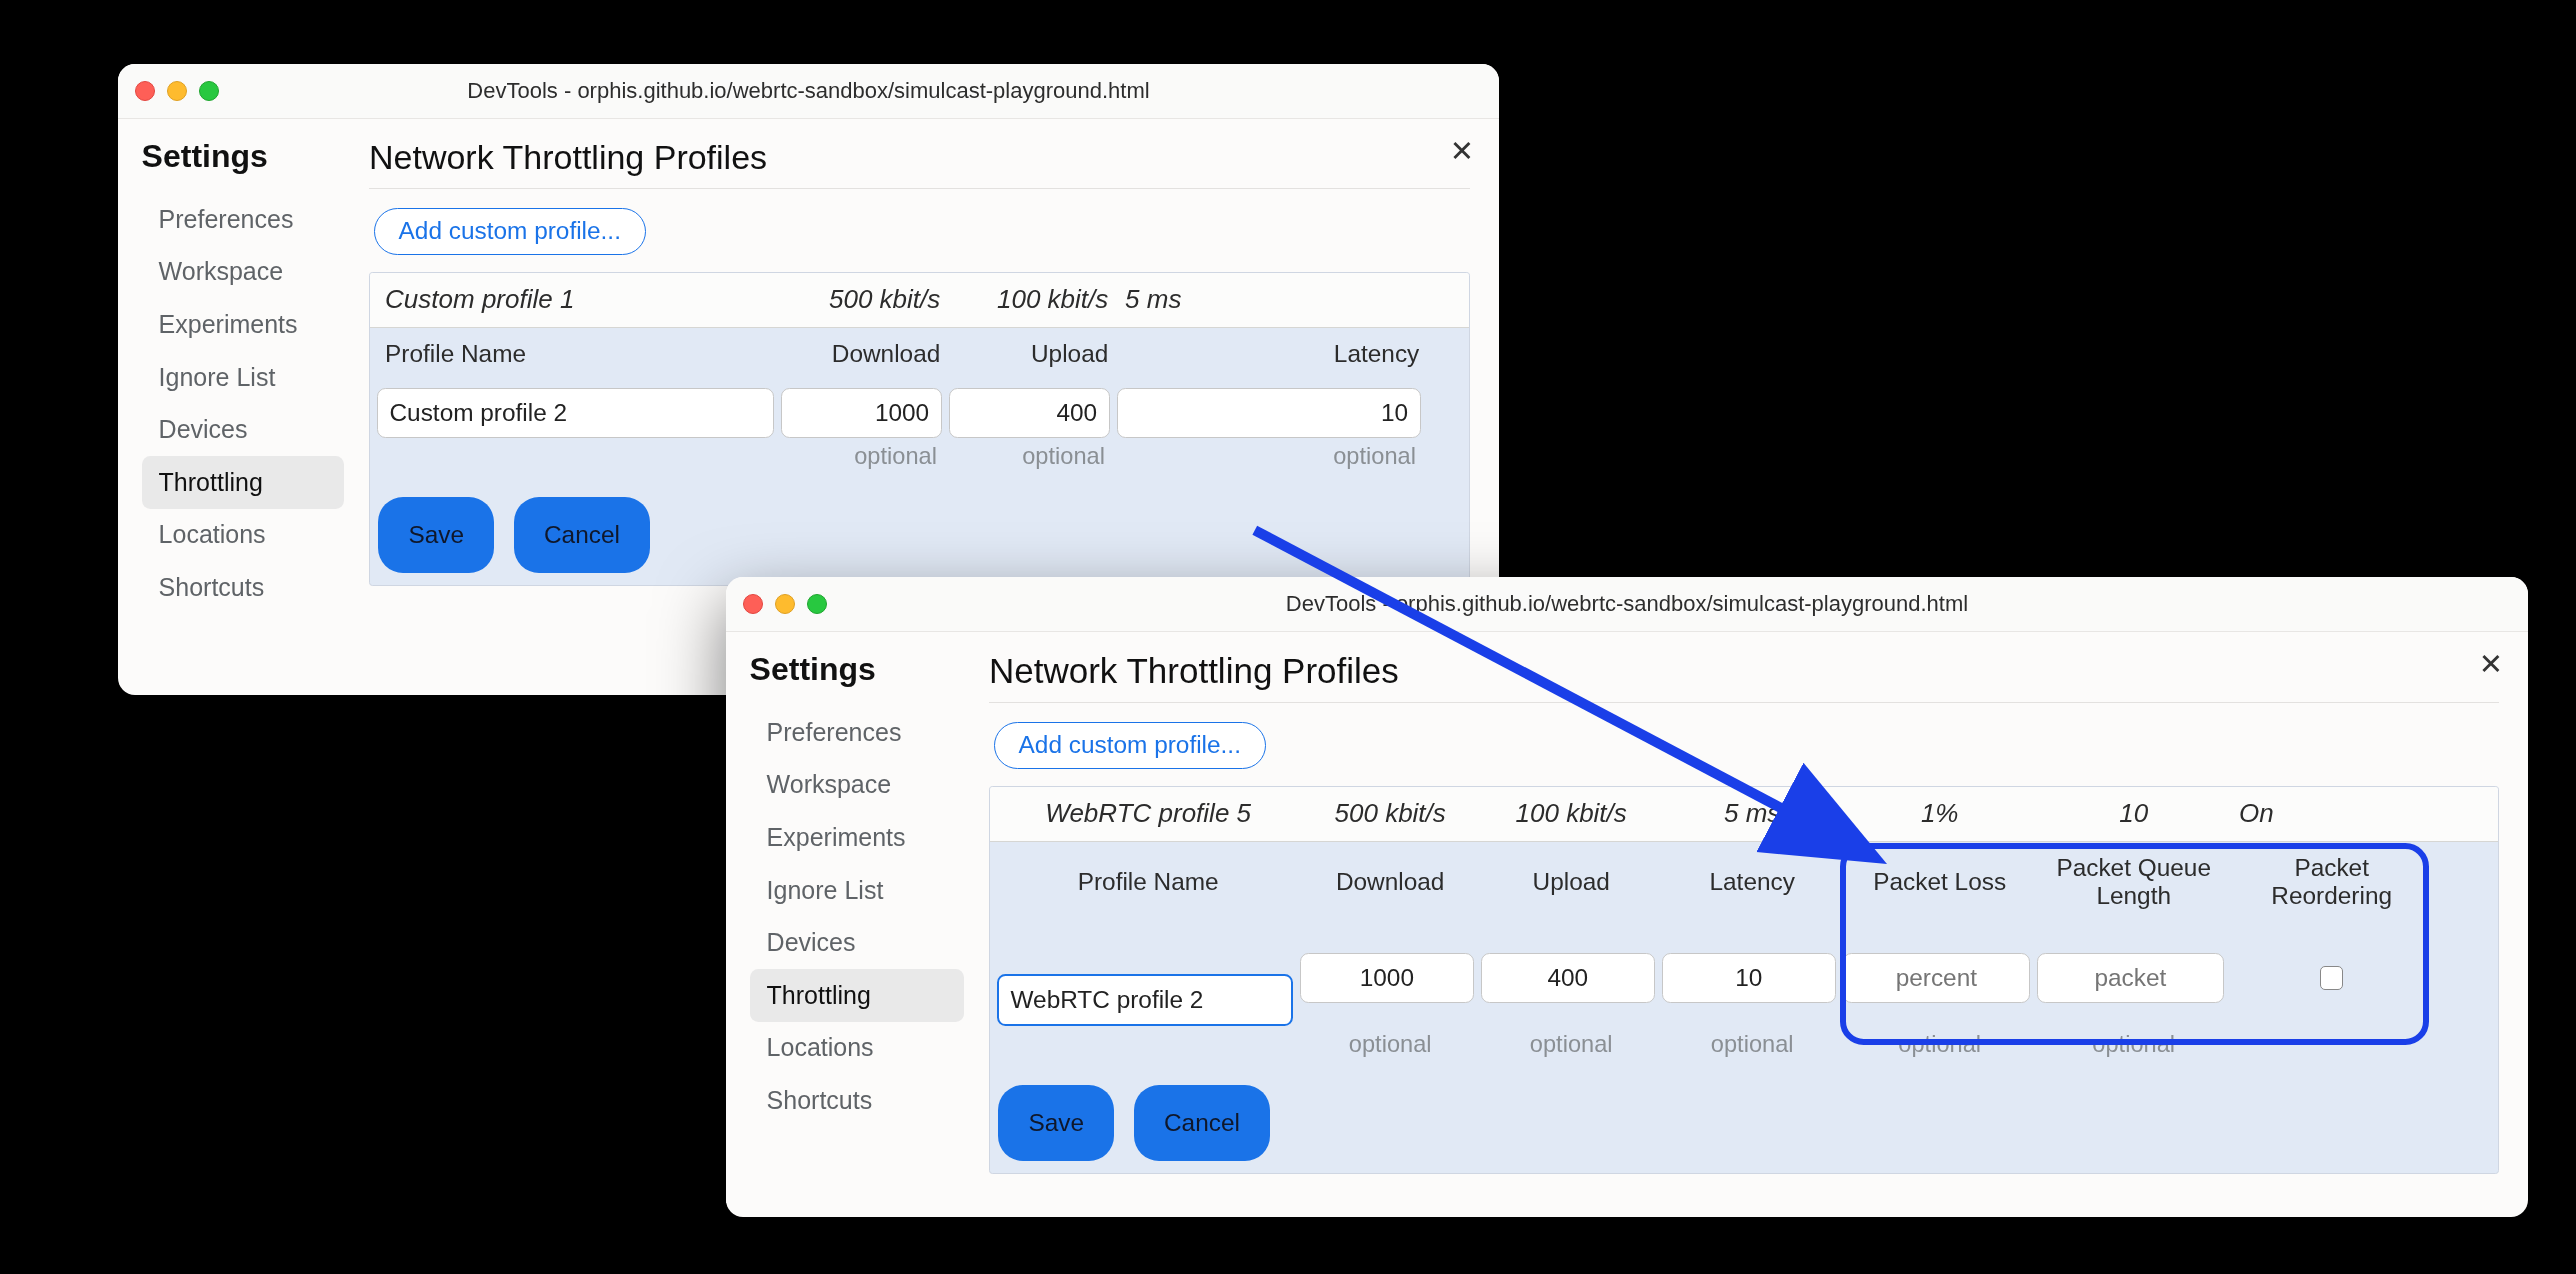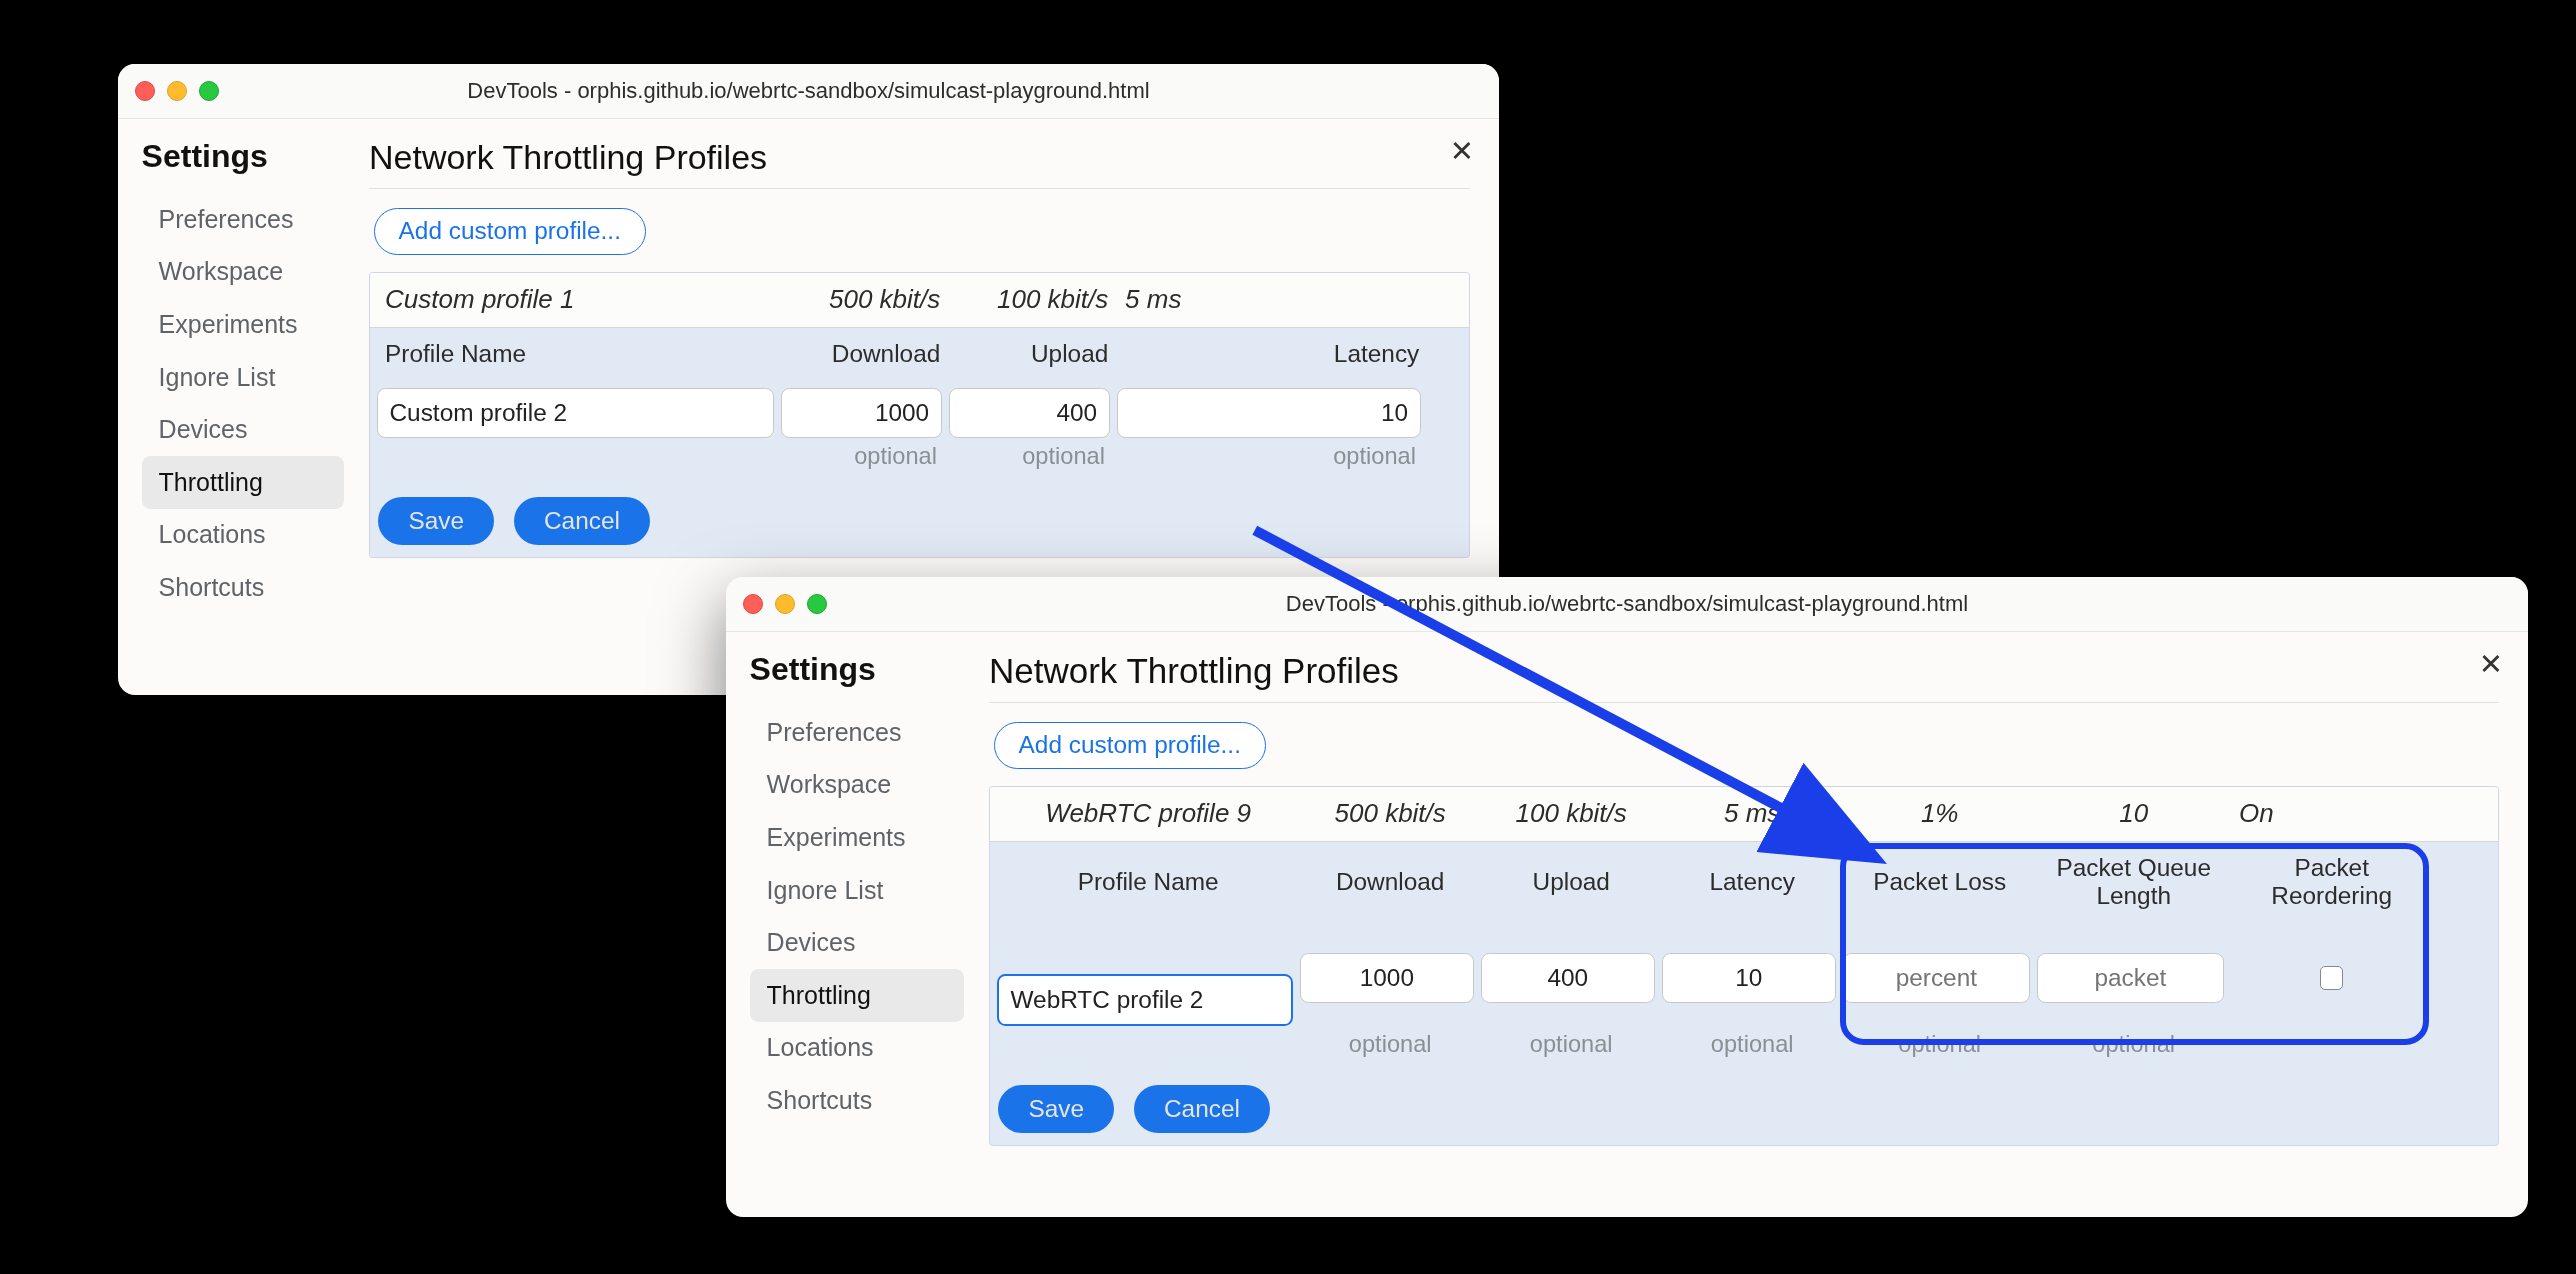--- a/index.html
+++ b/index.html
@@ -102,23 +102,23 @@
     color: #222;
   }
   .inp.center { text-align: center; }
   .inp.right { text-align: right; }
   .inp.focus { border: 2.5px solid #1a73e8; margin-top: 44px; }
   .hint { color: #8a8f94; font-size: 23.6px; text-align: center; padding: 5px 0 11.8px 0; }
   .hint.right { text-align: right; padding-right: 11.8px; }
   .btn-row { display: flex; gap: 20px; padding: 15px 8.4px 11.8px 8.4px; }
   .btn {
     background: #1a73e8;
-    color: #e5e5e5;
+    color: #0f172a;
     border: none;
-    padding: 10px 30px;
+    padding: 24px 30px;
     font-size: 24.4px;
     border-radius: 25px;
     cursor: pointer;
   }
   .chk {
     width: 23.6px; height: 23.6px; border: 1.7px solid #888; border-radius: 5px; background: #fff; margin: 0 auto;
   }
   .arrow-wrap { position: absolute; z-index: 50; pointer-events: none; }
 
   
@@ -229,21 +229,21 @@
     </div>
 
     <div class="main">
       <div class="close-x">✕</div>
       <div class="page-title">Network Throttling Profiles</div>
       <button class="add-btn">Add custom profile...</button>
 
       <div class="grid-box" style="position:relative;">
 
         <div class="data-row cols-b">
-          <div class="cell" style="text-align:center">WebRTC profile 9</div>
+          <div class="cell" style="text-align:center">WebRTC profile 5</div>
           <div class="cell" style="text-align:center">500 kbit/s</div>
           <div class="cell" style="text-align:center">100 kbit/s</div>
           <div class="cell" style="text-align:center">5 ms</div>
           <div class="cell" style="text-align:center">1%</div>
           <div class="cell" style="text-align:center">10</div>
           <div class="cell">On</div>
         </div>
 
         <div class="hdr-row cols-b">
           <div class="h-cell">Profile Name</div>

